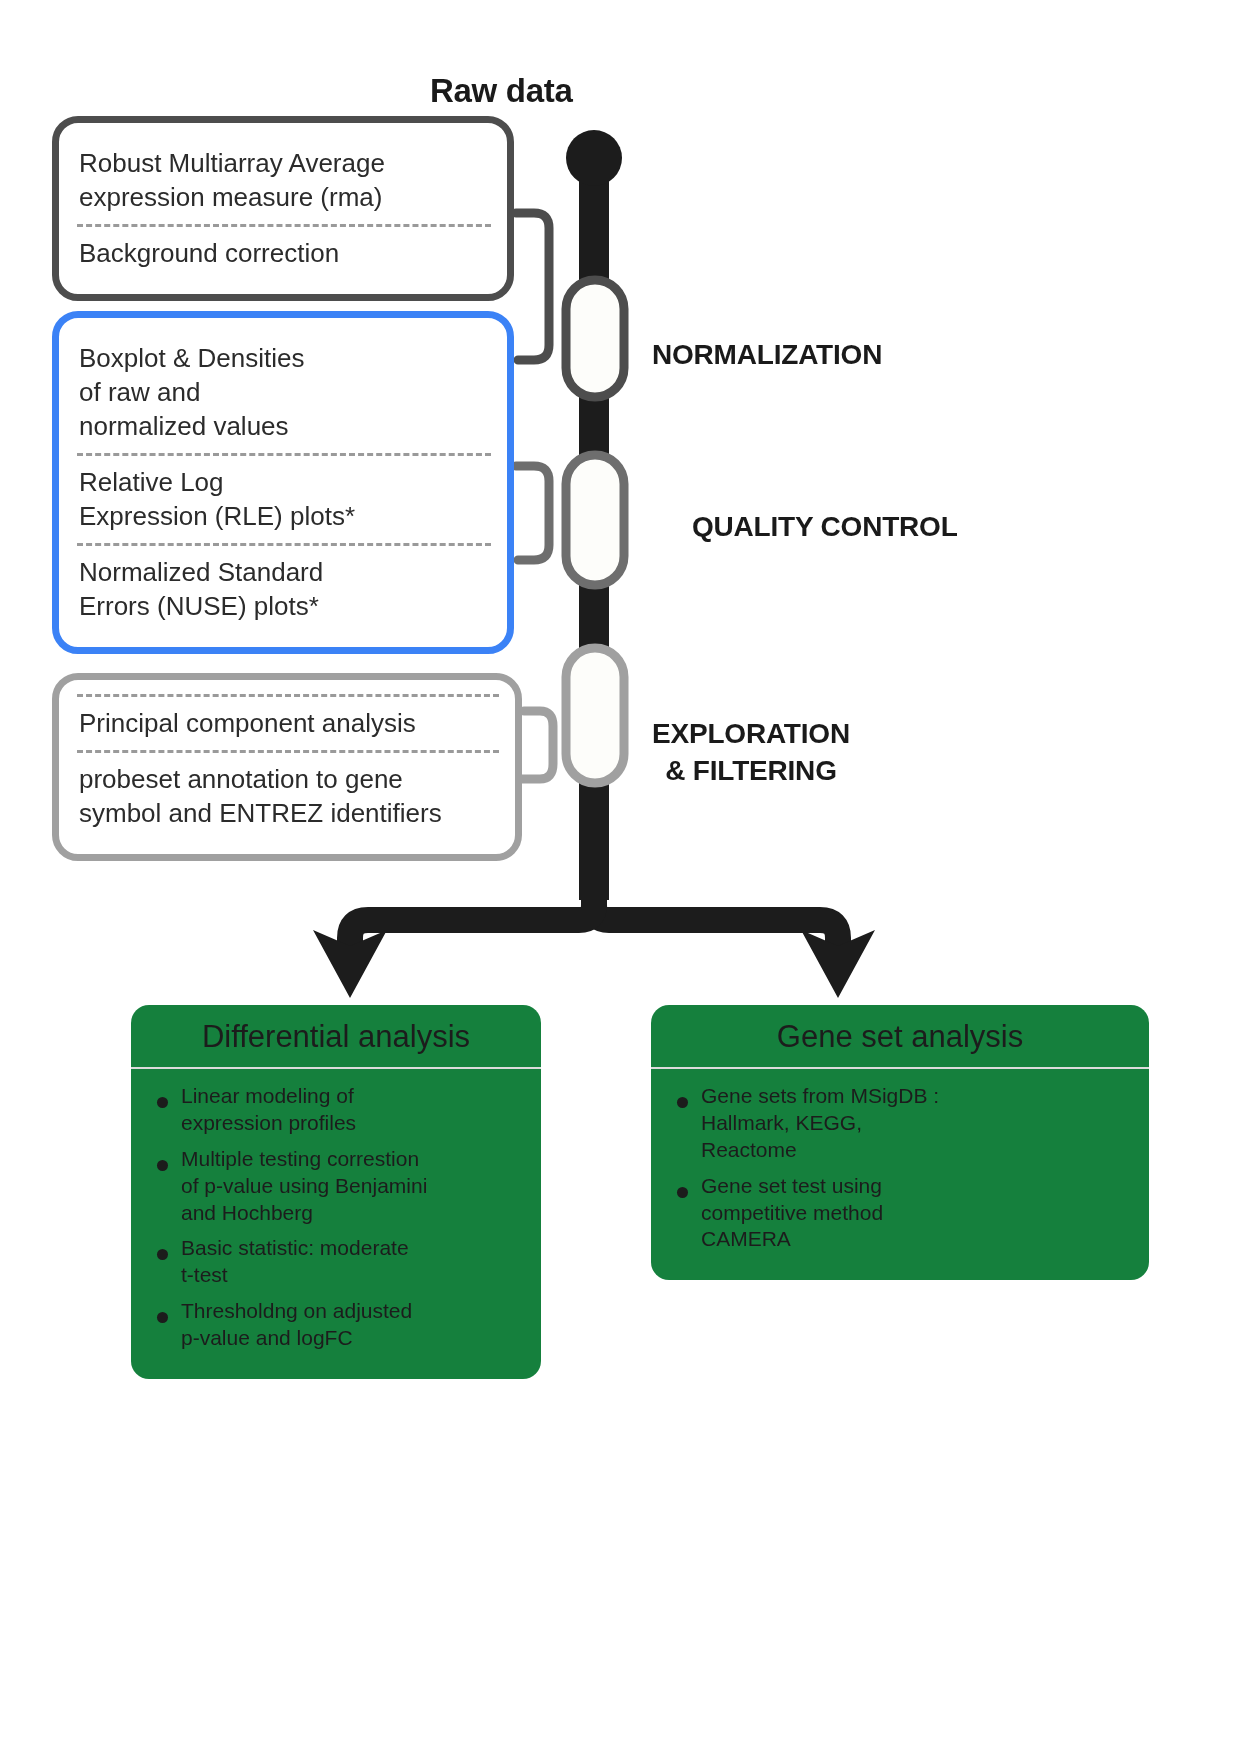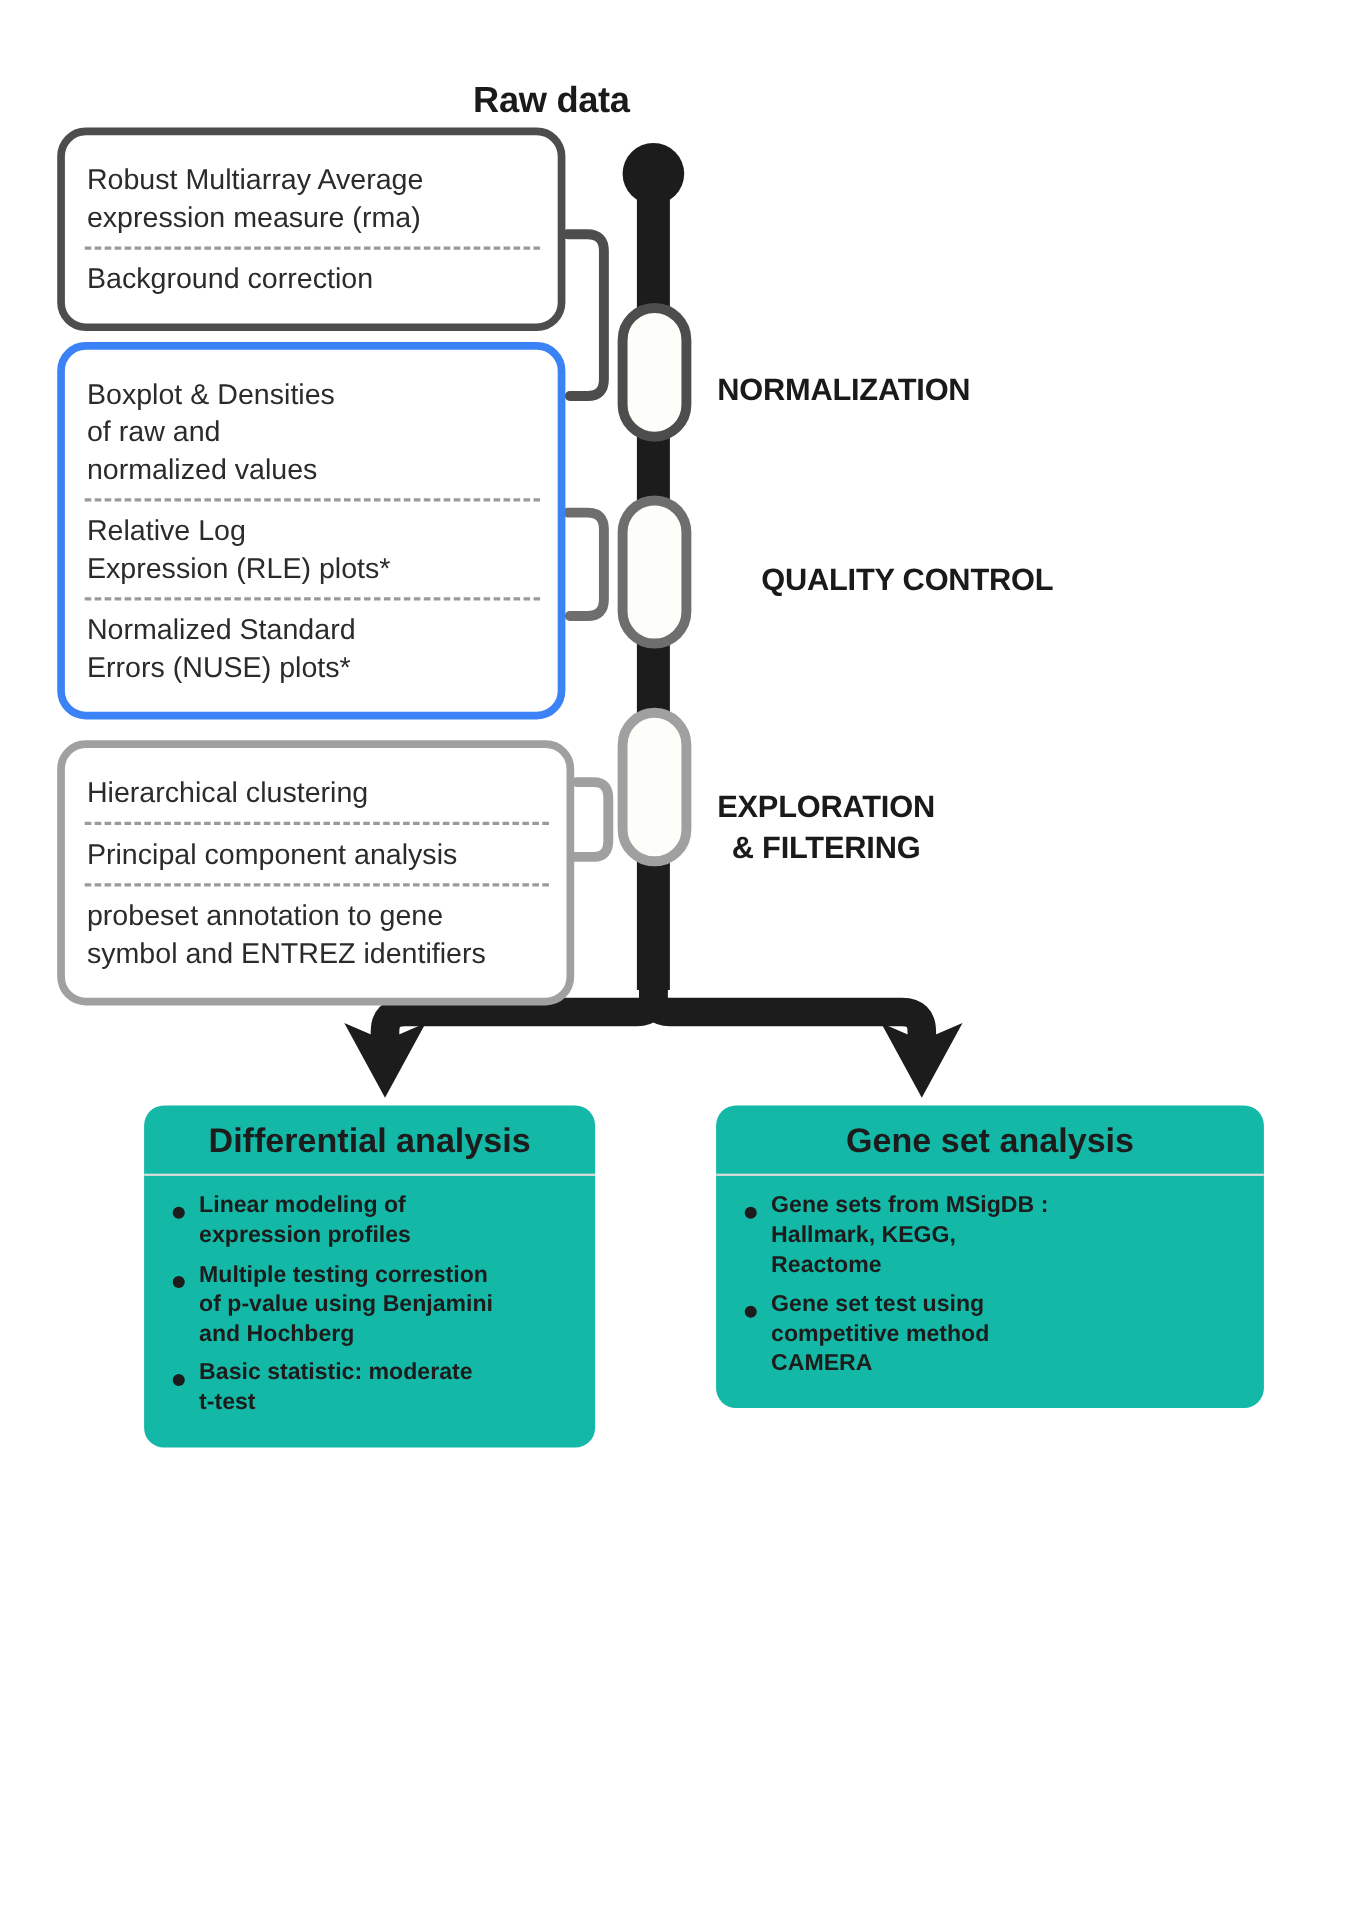--- a/index.html
+++ b/index.html
@@ -93,24 +93,23 @@
     white-space: pre-line;
   }
   #stage-normalization { left: 652px; top: 337px; }
   #stage-quality       { left: 652px; top: 509px; margin-left: 40px; }
   #stage-exploration   { left: 652px; top: 716px; text-align: center; }
 
   
   .outcome-panel {
     position: absolute;
     box-sizing: border-box;
-    background: #14b8a6;
+    background: #15803d;
     border-radius: 18px;
     overflow: hidden;
-    font-weight: bold;
   }
   .outcome-title {
     font-size: 31px;
     text-align: center;
     color: #1c1c1c;
     padding: 14px 10px 12px 10px;
     border-bottom: 2px solid #dcdcdc;
   }
   .outcome-list {
     margin: 0;
@@ -208,21 +207,20 @@
 normalized values</div>
       <div class="step-row divided">Relative Log
 Expression (RLE) plots*</div>
       <div class="step-row divided">Normalized Standard
 Errors (NUSE) plots*</div>
     </div>
   </div>
 
   <div class="step-box" id="box-exploration">
     <div class="inner">
-      <div class="step-row">Hierarchical clustering</div>
       <div class="step-row divided">Principal component analysis</div>
       <div class="step-row divided">probeset annotation to gene
 symbol and ENTREZ identifiers</div>
     </div>
   </div>
 
   <div class="stage-label" id="stage-normalization">NORMALIZATION</div>
   <div class="stage-label" id="stage-quality">QUALITY CONTROL</div>
   <div class="stage-label" id="stage-exploration">EXPLORATION
 &amp; FILTERING</div>
@@ -230,20 +228,22 @@
   <div class="outcome-panel" id="panel-differential">
     <div class="outcome-title">Differential analysis</div>
     <ul class="outcome-list">
       <li>Linear modeling of
 expression profiles</li>
       <li>Multiple testing correstion
 of p-value using Benjamini
 and Hochberg</li>
       <li>Basic statistic: moderate
 t-test</li>
+      <li>Thresholdng on adjusted
+p-value and logFC</li>
     </ul>
   </div>
 
   <div class="outcome-panel" id="panel-geneset">
     <div class="outcome-title">Gene set analysis</div>
     <ul class="outcome-list">
       <li>Gene sets from MSigDB :
      Hallmark, KEGG,
      Reactome</li>
       <li>Gene set test using

